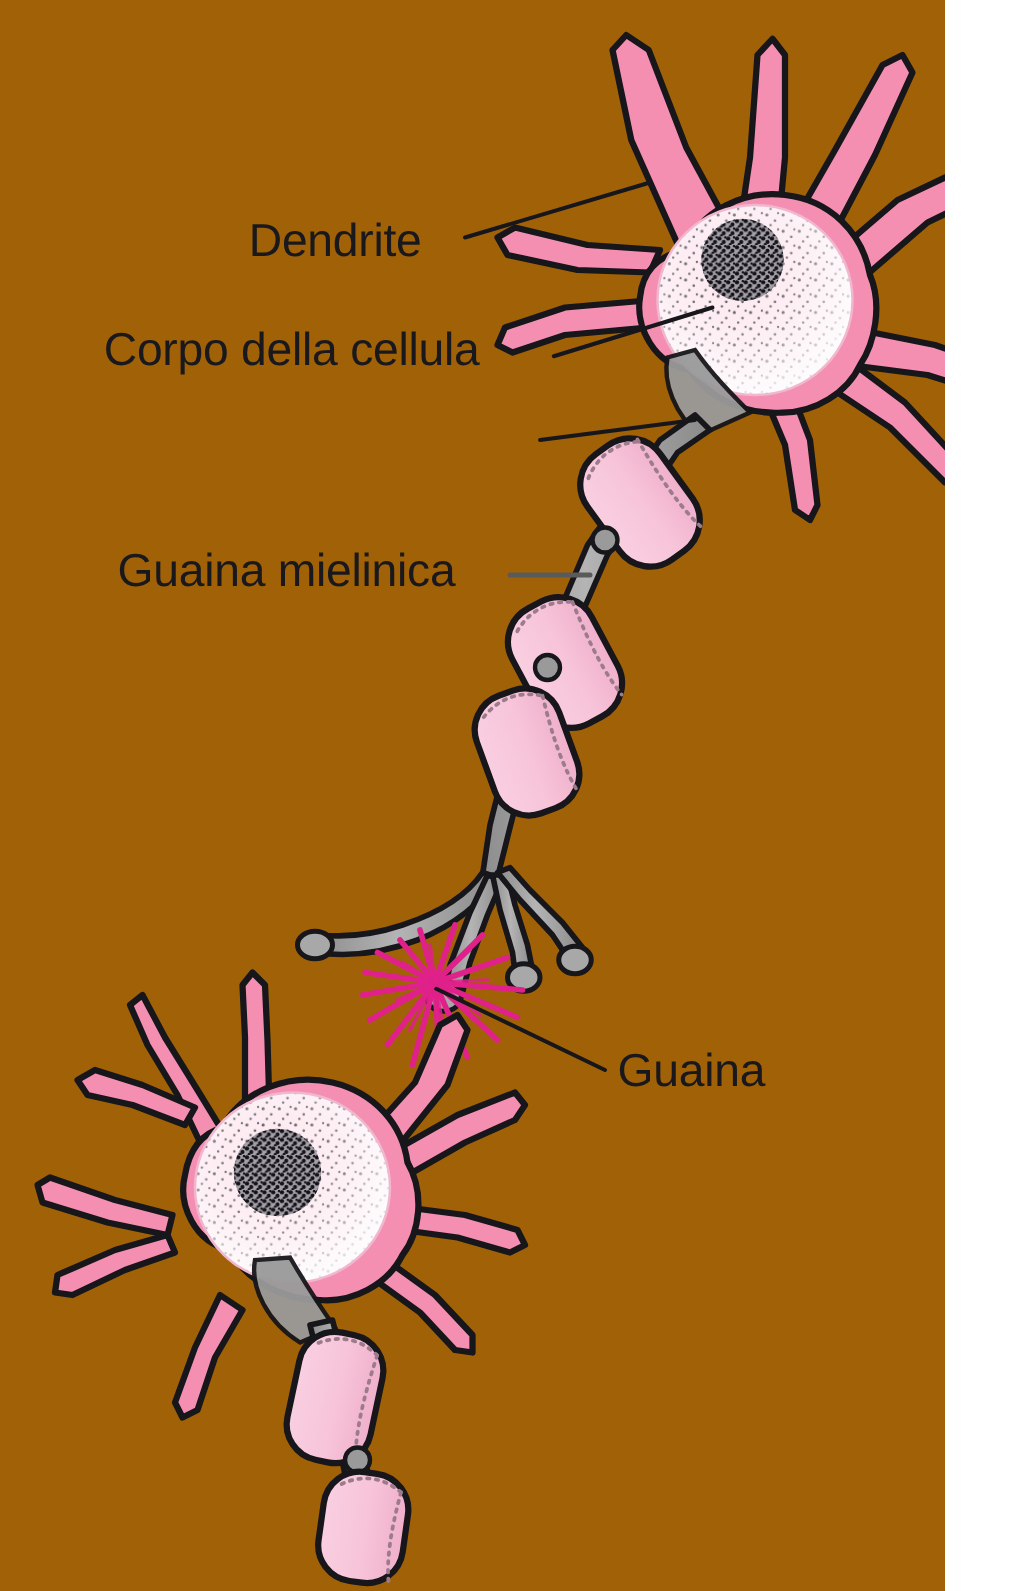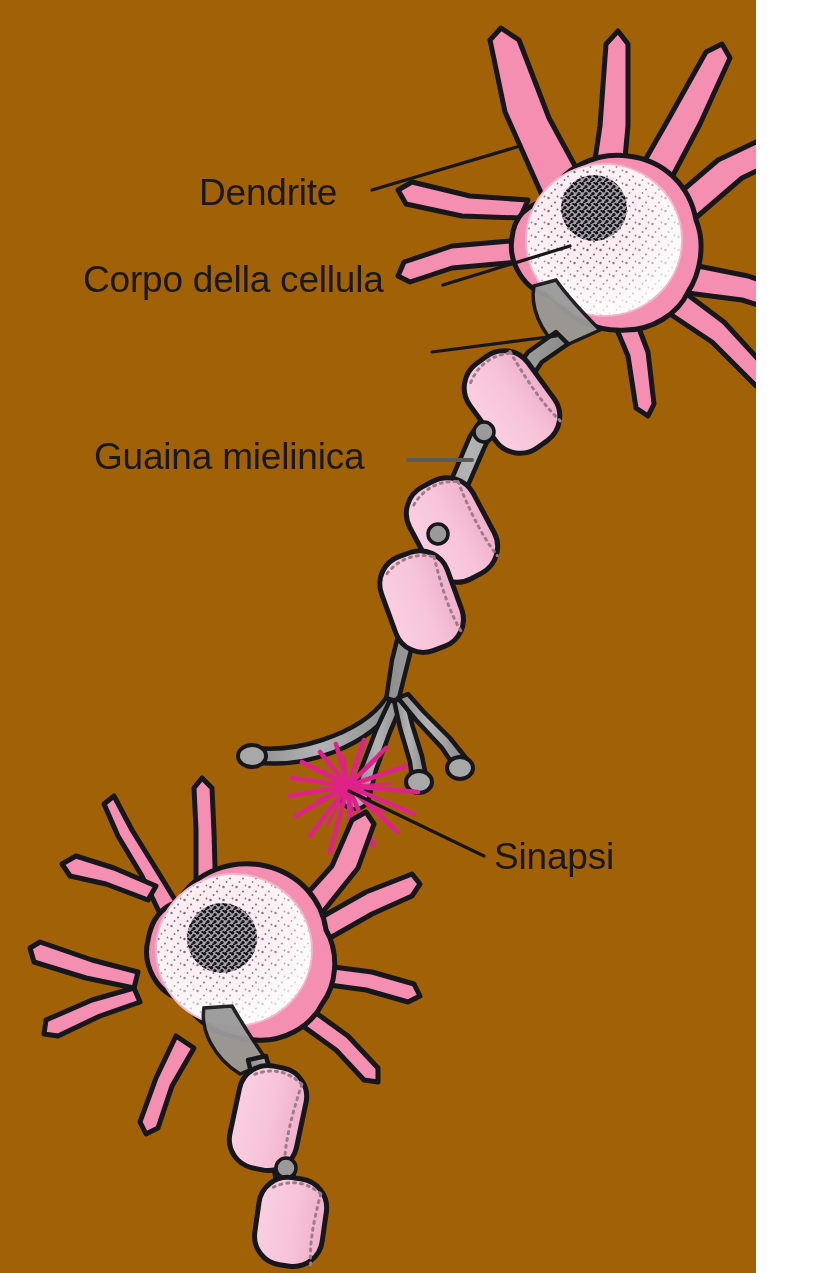--- a/index.html
+++ b/index.html
@@ -247,15 +247,15 @@
     <path d="M408,460 L472,460" stroke="#5a5a5a" stroke-width="4" fill="none" stroke-linecap="round"></path>
   </svg>
 
   <div class="label" id="label-dendrite">Dendrite</div>
 
   <div class="label" id="label-cellbody">Corpo della cellula</div>
 
 
   <div class="label" id="label-myelin">Guaina mielinica</div>
 
-  <div class="label" id="label-synapse">Sinapsi</div>
+  <div class="label" id="label-synapse">Guaina</div>
 
 </div>
 
 </body></html>

